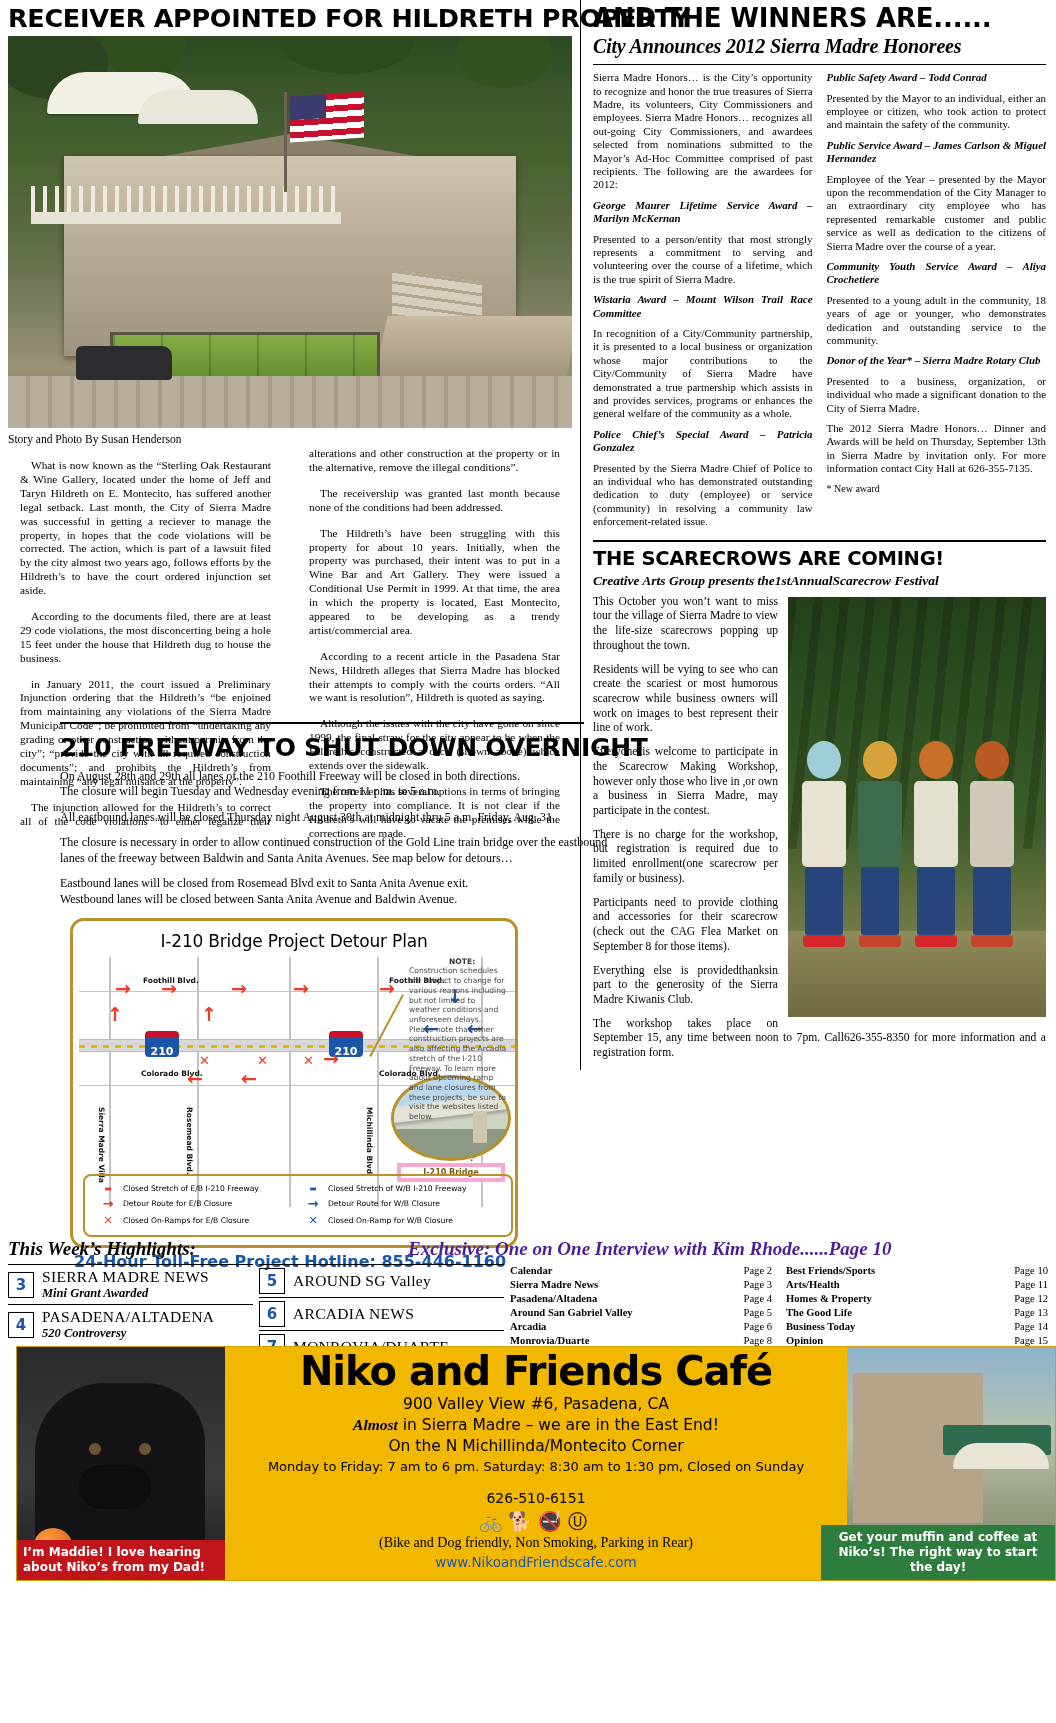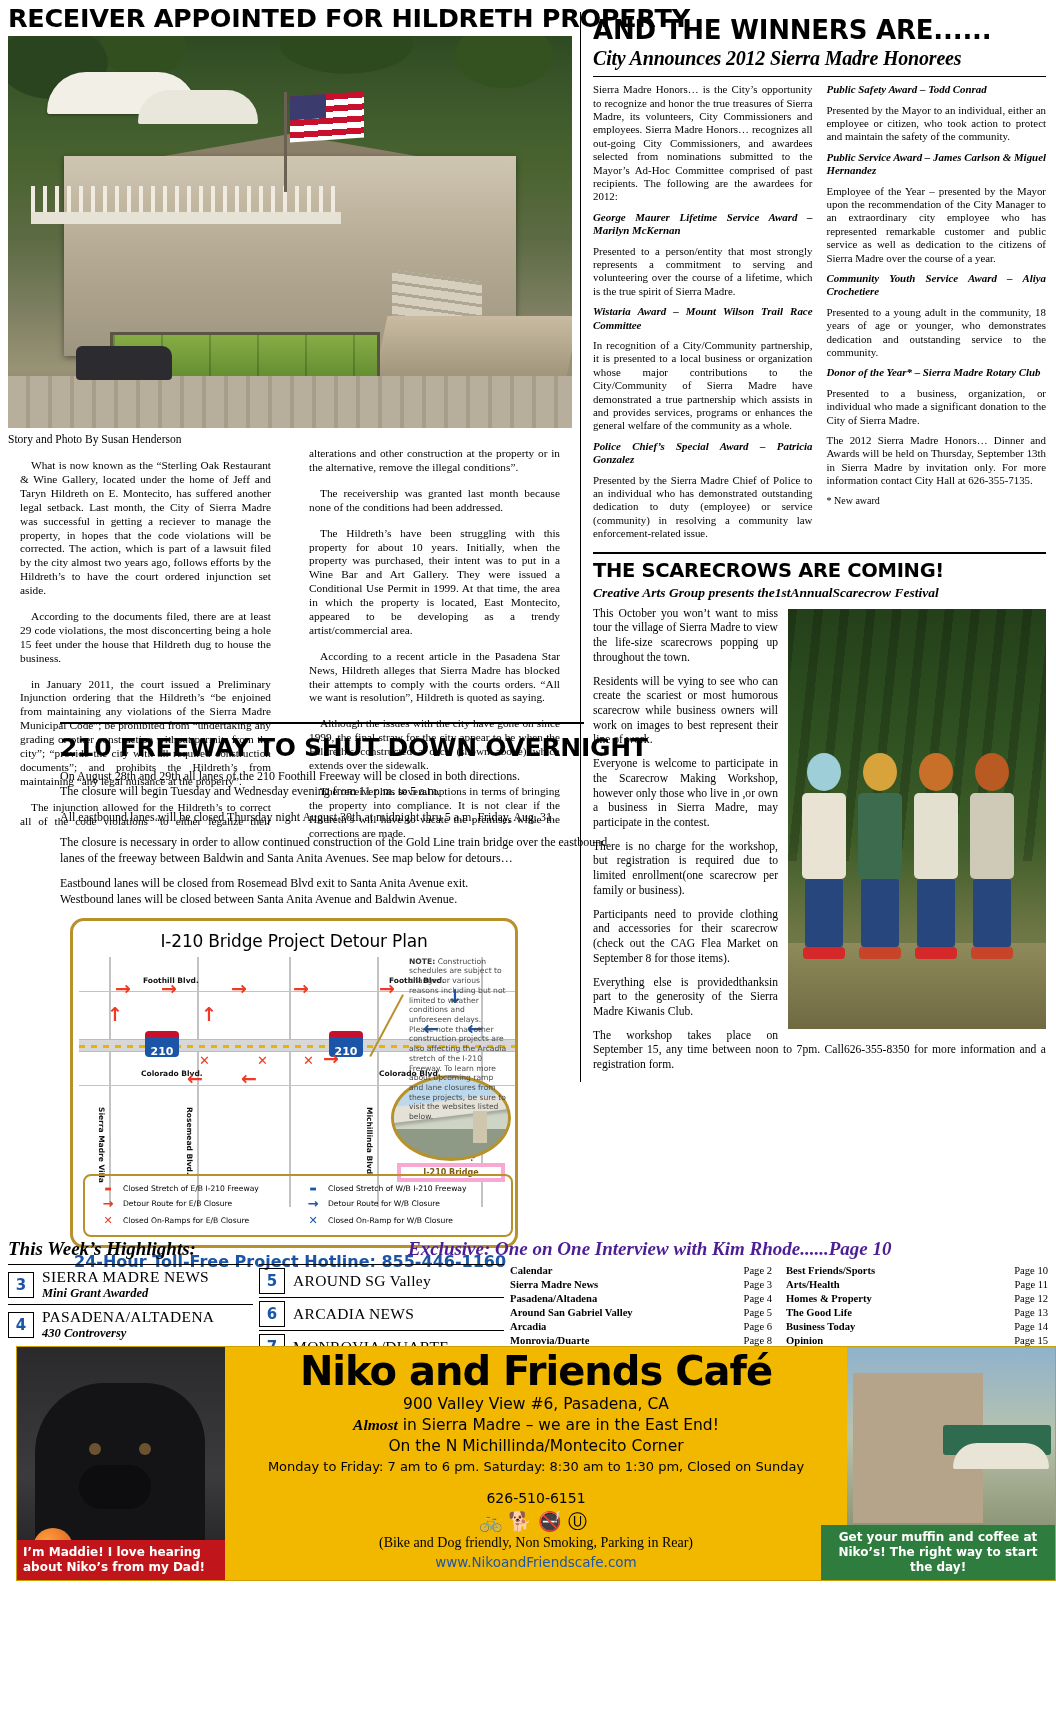--- a/index.html
+++ b/index.html
@@ -9,21 +9,21 @@
     font-family:"Liberation Serif", serif;
     color:#000;
     overflow:hidden;
     position:relative;
   }
   .page { width:1056px; height:1723px; position:relative; }
 
   
   .top-zone { display:flex; width:1056px; }
   .col-left { width:580px; padding:4px 8px 0 8px; }
-  .col-right { width:476px; padding:4px 10px 0 12px; border-left:1px solid #000; margin-left:0;margin-top:12px; }
+  .col-right { width:476px; padding:4px 10px 0 12px; border-left:1px solid #000; margin-left:0; }
 
   .hl-main {
     font-family:"DejaVu Sans", sans-serif;
     font-weight:bold;
     font-size:25.5px;
     letter-spacing:-0.3px;
     line-height:1.1;
     margin-bottom:3px;
     white-space:nowrap;
   }
@@ -154,21 +154,21 @@
     background:#e4e1d6; transform:rotate(-7deg); box-shadow:0 3px 3px rgba(0,0,0,.2); }
   .bridge-oval .pier { position:absolute; right:18%; top:42%; width:14px; height:32px; background:#cfc6ae; }
   .bridge-lbl { position:absolute; right:14px; top:206px; width:108px; text-align:center;
     font-family:"DejaVu Sans",sans-serif; font-size:8px; font-weight:bold; color:#7a5f12;
     border:4px solid #f9a8d4; background:#fff; padding:1px 0; }
   .leader { position:absolute; right:58px; top:52px; width:80px; height:70px;
     border-left:2px solid #b8912a; transform:rotate(28deg); }
 
   .note-box { position:absolute; right:8px; top:36px; width:98px;
     font-family:"DejaVu Sans",sans-serif; font-size:7.6px; line-height:1.28; color:#4a4a4a; }
-  .note-box b { color:#333; }
+  .note-box b { color:#333;margin-left:40px; }
 
   .legend { position:absolute; left:10px; bottom:8px; width:430px; border:2px solid #b8912a; border-radius:8px;
     padding:5px 8px; font-family:"DejaVu Sans",sans-serif; font-size:7.6px; }
   .lg-row { display:flex; align-items:center; margin:3px 0; }
   .lg-cell { display:flex; align-items:center; width:50%; }
   .lg-ic { width:30px; flex:0 0 30px; text-align:center; font-weight:bold; }
 
   .hotline { margin:4px 0 0 14px; font-family:"DejaVu Sans",sans-serif; font-weight:bold;
     font-size:16px; color:#1b55a8; }
 
@@ -475,21 +475,21 @@
           <div class="idx-num">3</div>
           <div>
             <div class="idx-t1">SIERRA MADRE NEWS</div>
             <div class="idx-t2">Mini Grant Awarded</div>
           </div>
         </div>
         <div class="idx-item">
           <div class="idx-num">4</div>
           <div>
             <div class="idx-t1">PASADENA/ALTADENA</div>
-            <div class="idx-t2">430 Controversy</div>
+            <div class="idx-t2">520 Controversy</div>
           </div>
         </div>
       </div>
 
       <div class="idx-col">
         <div class="idx-item">
           <div class="idx-num">5</div>
           <div class="idx-t1">AROUND SG Valley</div>
         </div>
         <div class="idx-item">

